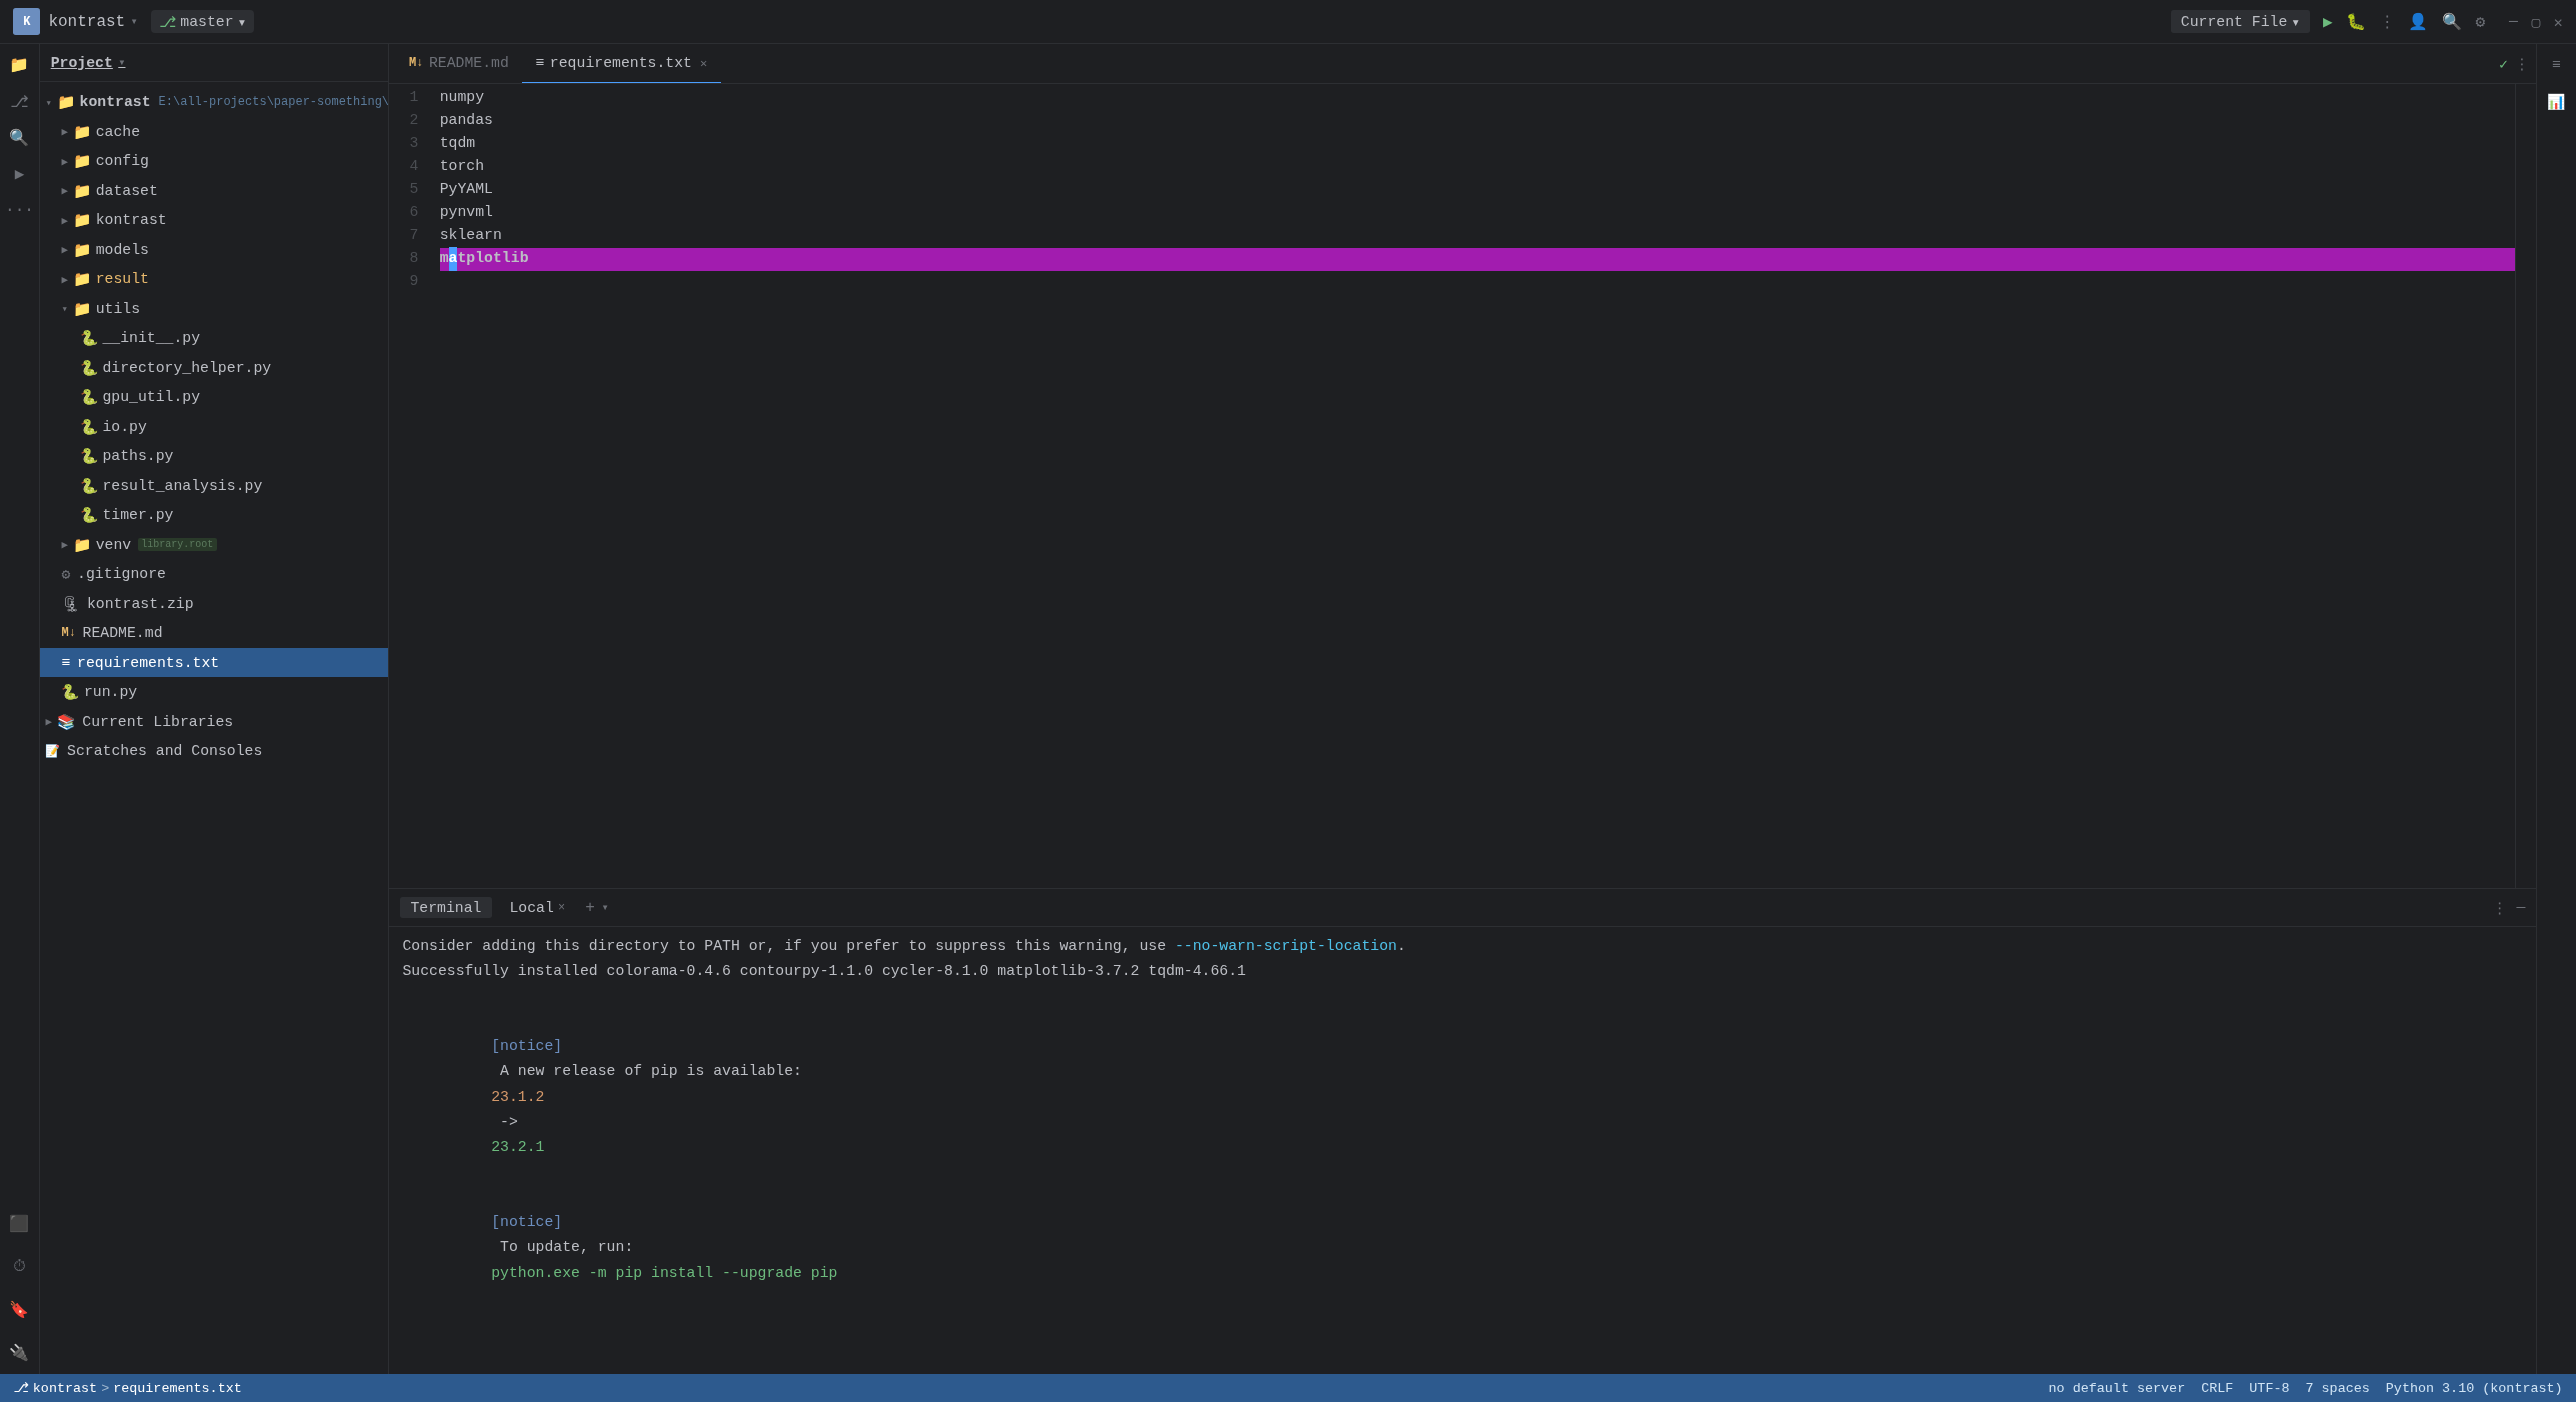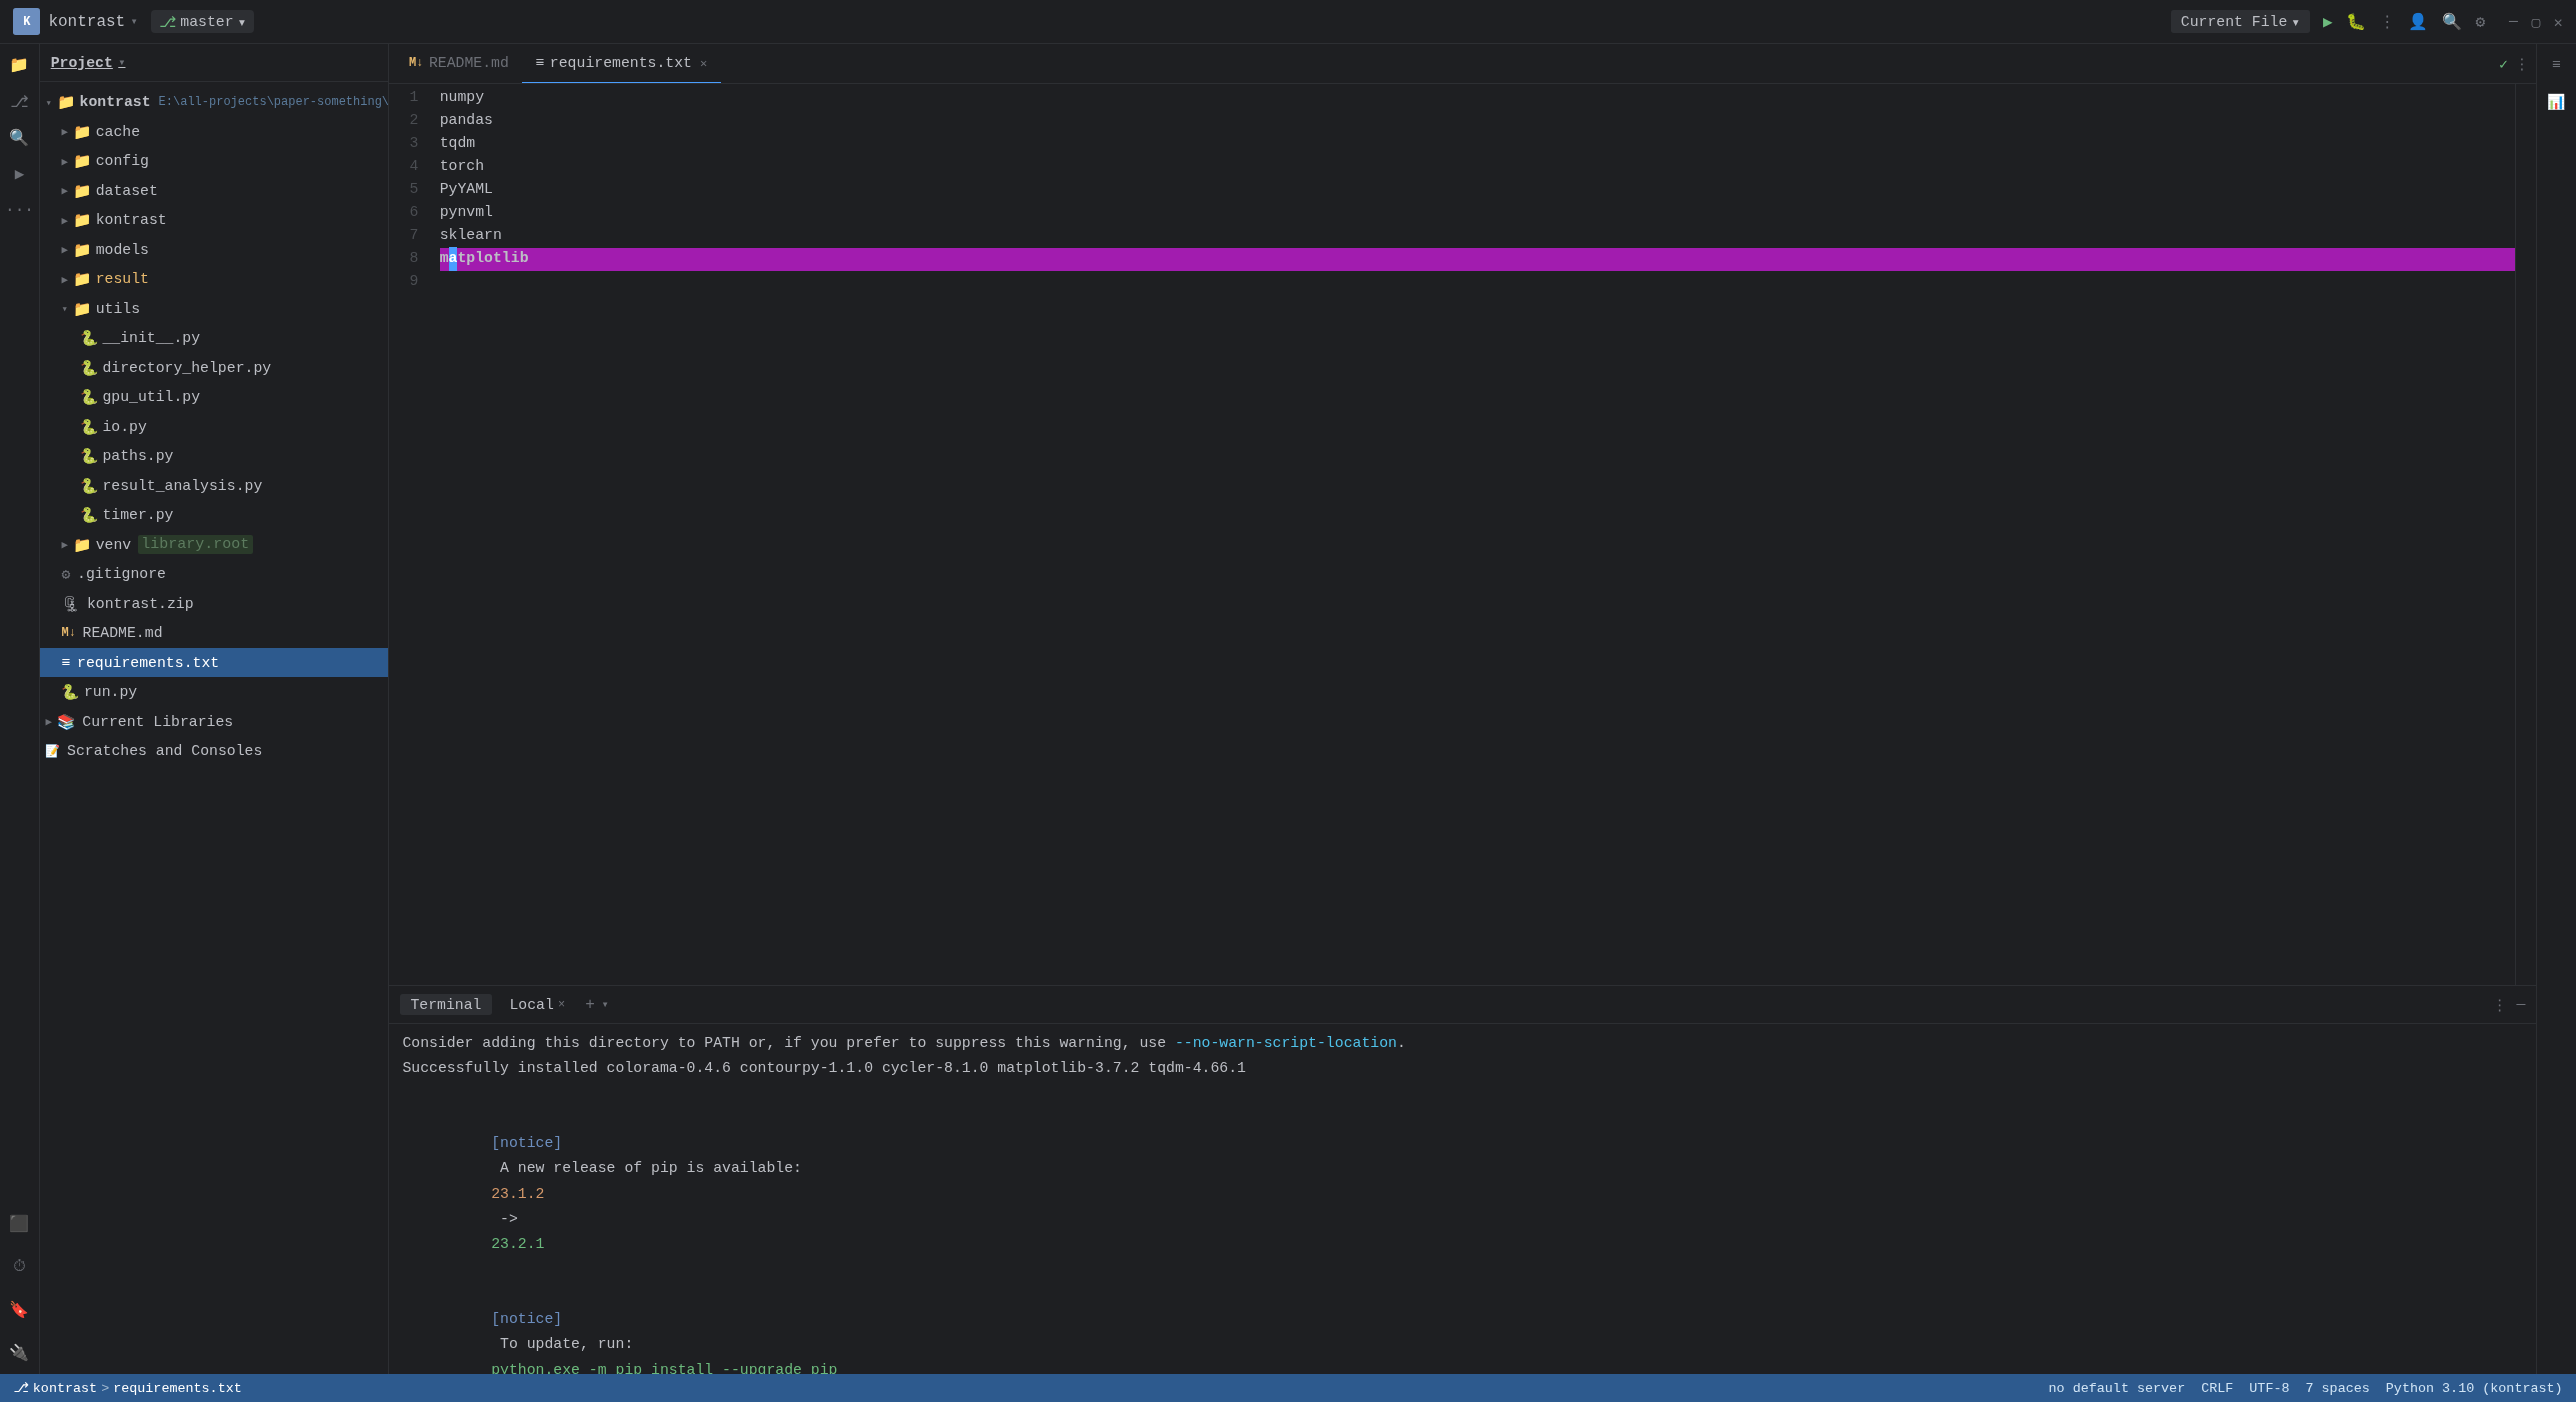--- a/index.html
+++ b/index.html
@@ -126,21 +126,21 @@
       padding-left: 10.7px;
       cursor: pointer;
       font-size: 14.8px;
       gap: 4px;
       white-space: nowrap;
     }
     .tree-item.selected { background: #2d5a8e; color: #fff; }
     .tree-item .fold-arrow { color: #6c6f76; font-size: 10.7px; margin-right: 1.3px; }
     .icon-folder { color: #6faad6; }
     .icon-py { color: #4fc1e9; }
-    .tag-library { font-size: 15px; color: #5c7a5e; background: #2a3a2a; border-radius: 2px; padding: 0.7px 3.4px; margin-left: 2.7px; }
+    .tag-library { font-size: 10px; color: #5c7a5e; background: #2a3a2a; border-radius: 2px; padding: 0.7px 3.4px; margin-left: 2.7px; }
     .tag-allprojects { font-size: 12px; color: #6c8ebf; margin-left: 1.3px; }
 
     
     #editor-area {
       flex: 1;
       display: flex;
       flex-direction: column;
       background: #1e1f22;
     }
     .tab-bar {
@@ -221,21 +221,21 @@
       padding-top: 6.7px;
     }
     .right-icon {
       width: 29.5px; height: 29.5px;
       display: flex; align-items: center; justify-content: center;
       color: #6c6f76; font-size: 14.8px; cursor: pointer;
     }
 
     
     #terminal-area {
-      height: 389px;
+      height: 486px;
       background: #1e1f22;
       border-top: 1.3px solid #2d2f33;
       display: flex;
       flex-direction: column;
       justify-content: center;
     }
     .terminal-tabs {
       height: 38px;
       display: flex;
       align-items: center;

